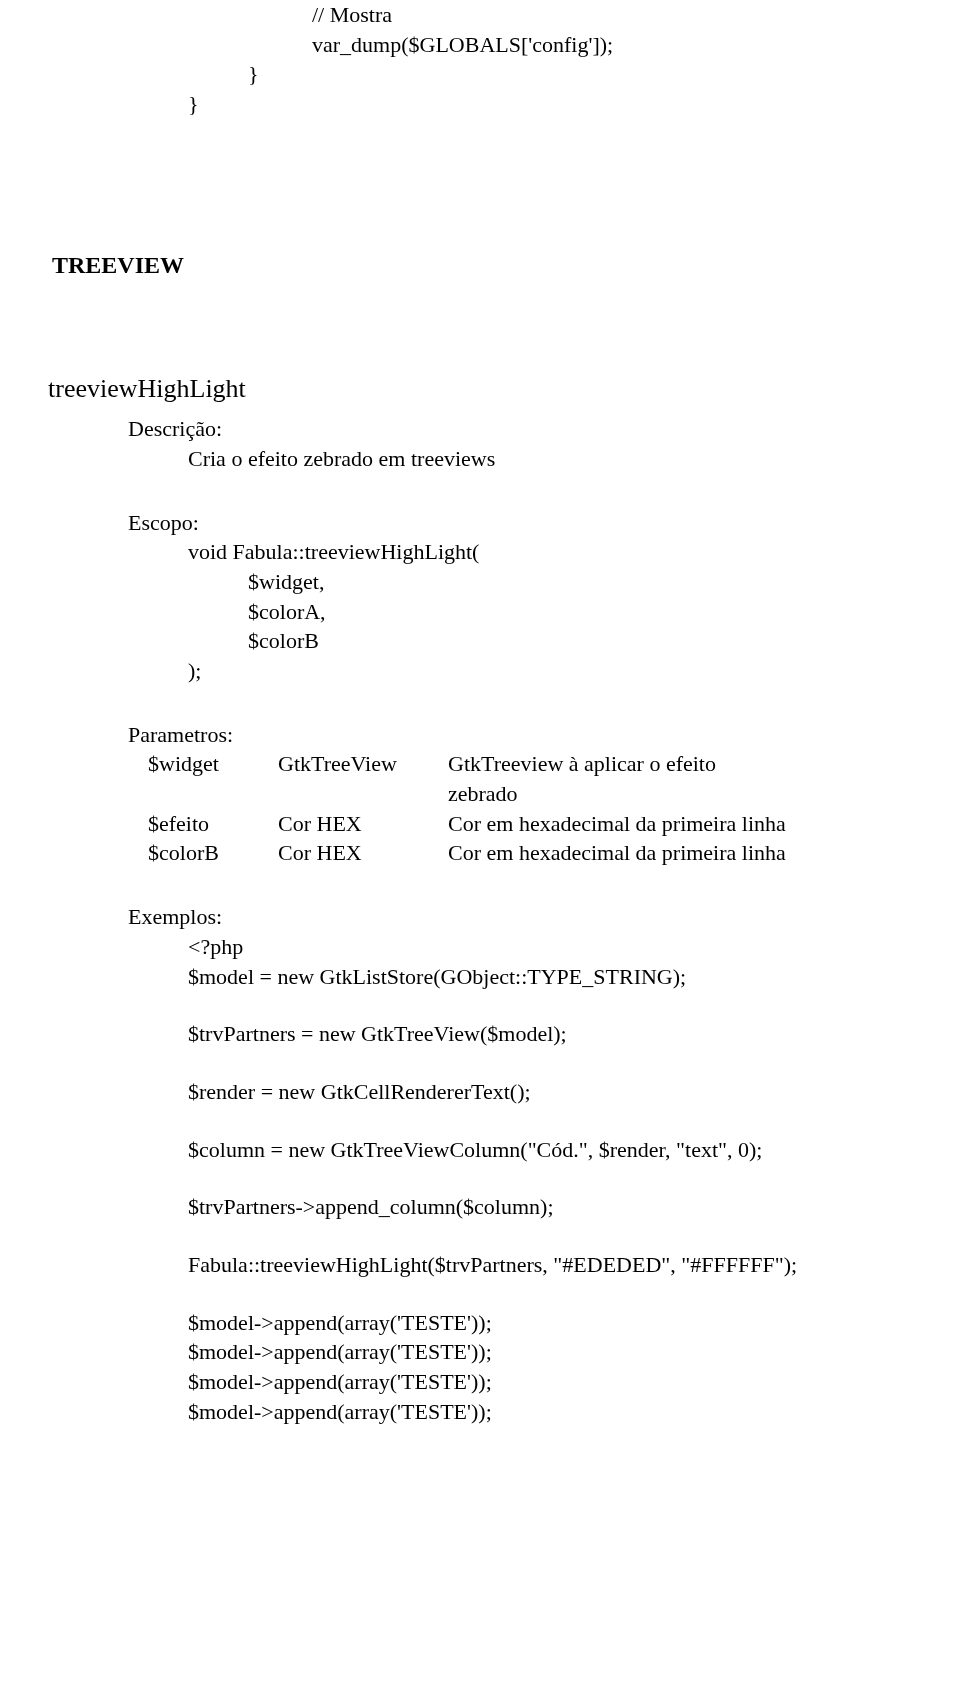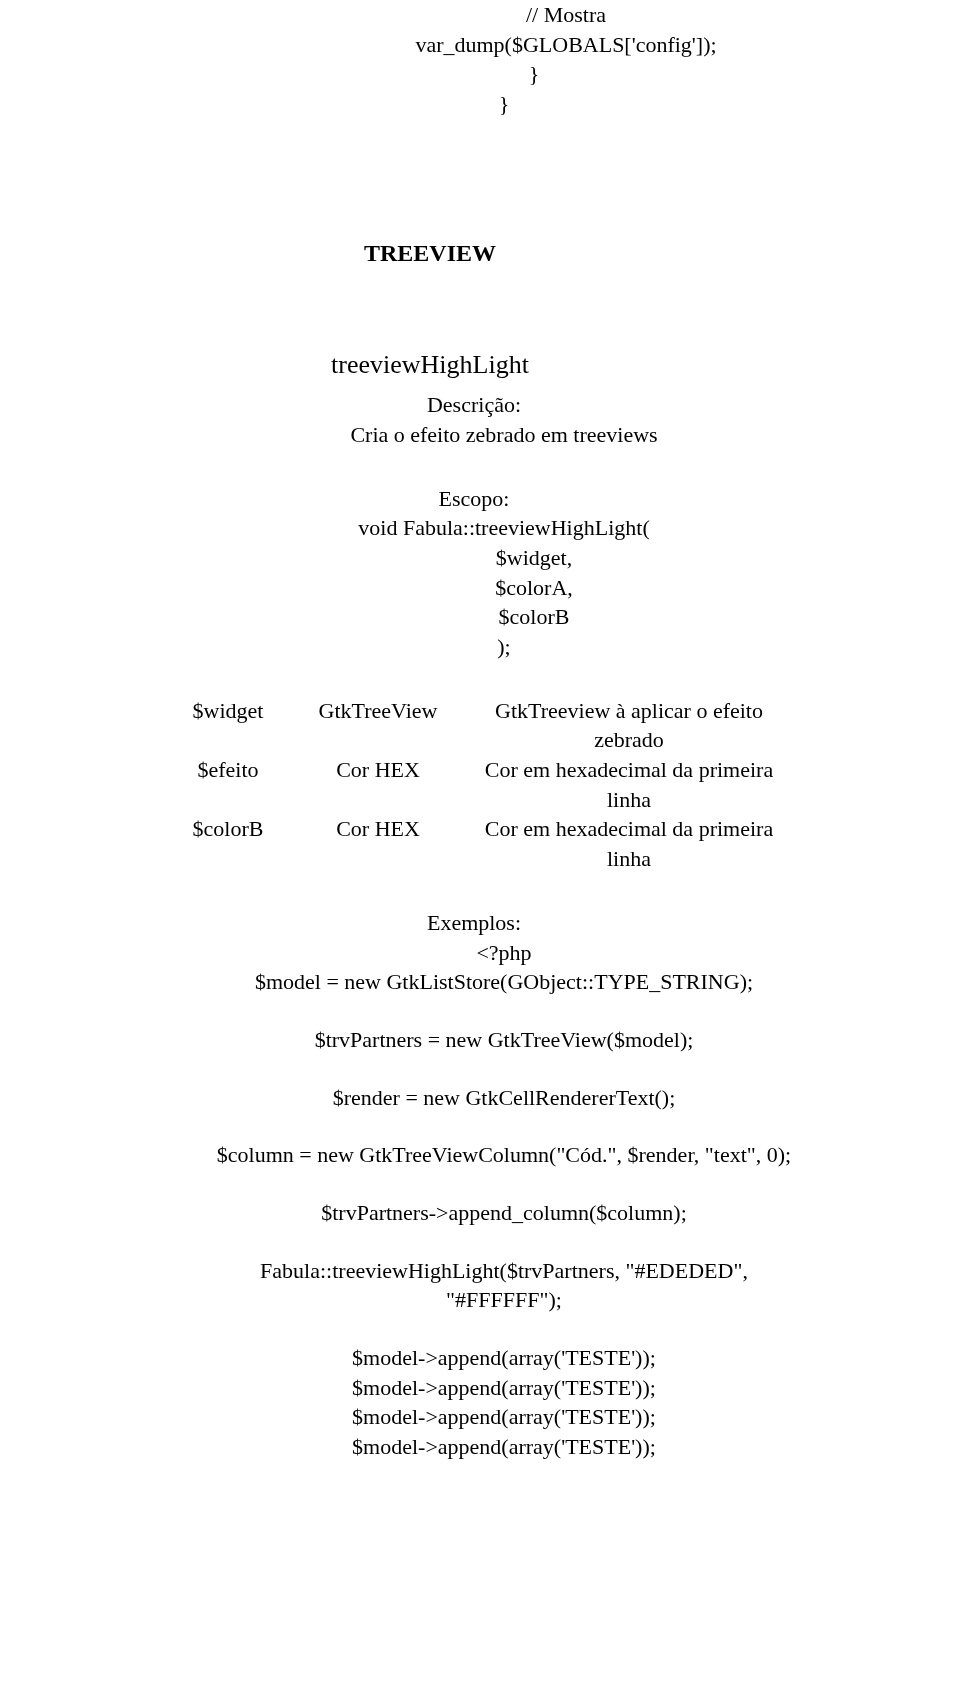--- a/index.html
+++ b/index.html
@@ -8,34 +8,33 @@
     background: #fff;
     font-family: "Liberation Serif", "Times New Roman", Times, serif;
     color: #000;
     font-size: 22px;
     line-height: 1.35;
   }
   .page {
     width: 860px;
     min-height: 1705px;
     box-sizing: border-box;
-    padding: 0 60px 60px 60px;
-    text-align: center;
+    padding: 0 60px 60px 40px;
   }
   .code {
     white-space: pre;
     font-family: "Liberation Serif", "Times New Roman", Times, serif;
   }
   .ind1 { padding-left: 148px; }
   .ind2 { padding-left: 208px; }
   .ind3 { padding-left: 272px; }
   h2.section-title {
     font-weight: bold;
     font-size: 24px;
-    margin: 0;
+    margin: 12px;
     padding: 0;
   }
   h3.subtitle {
     font-weight: normal;
     font-size: 26px;
     margin: 8px;
     padding: 0;
   }
   .block {
     margin-top: 6px;
@@ -98,20 +97,21 @@
     <span class="textline">void Fabula::treeviewHighLight(</span>
     <span class="textline" style="padding-left:208px;">$widget,</span>
     <span class="textline" style="padding-left:208px;">$colorA,</span>
     <span class="textline" style="padding-left:208px;">$colorB</span>
     <span class="textline">);</span>
   </div>
 
   <div class="spacer-md"></div>
 
   <div class="block">
+    <span class="label">Parametros:</span>
     <table class="param-table">
       <tbody>
           <tr>
         <td class="c1">$widget</td>
         <td class="c2">GtkTreeView</td>
         <td>GtkTreeview à aplicar o efeito zebrado</td>
       </tr>
       <tr>
         <td class="c1">$efeito</td>
         <td class="c2">Cor HEX</td>

